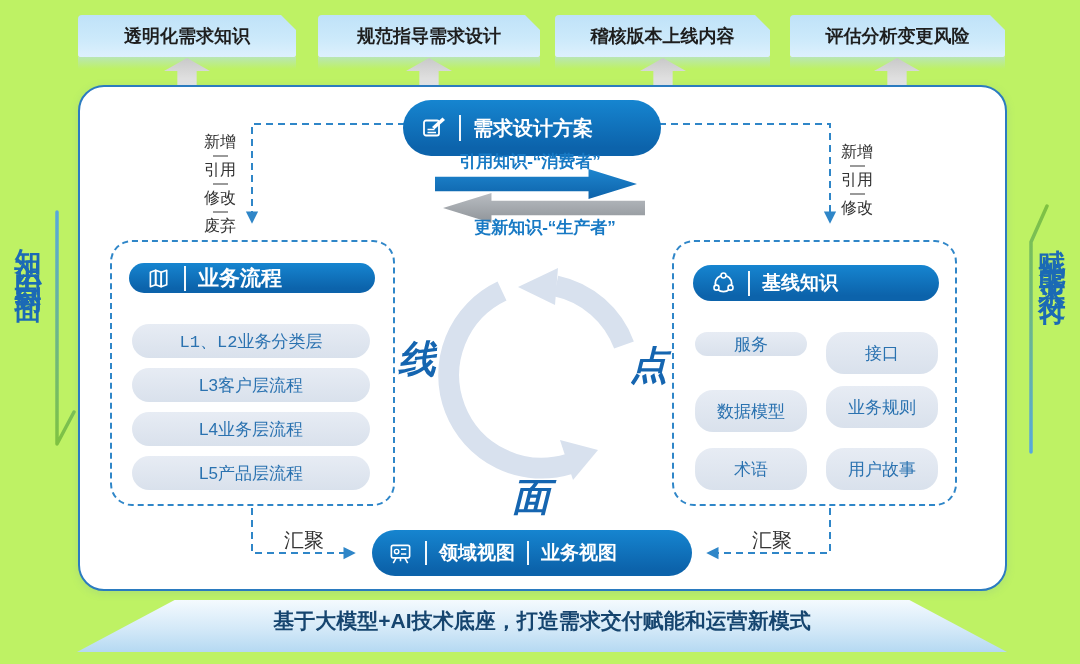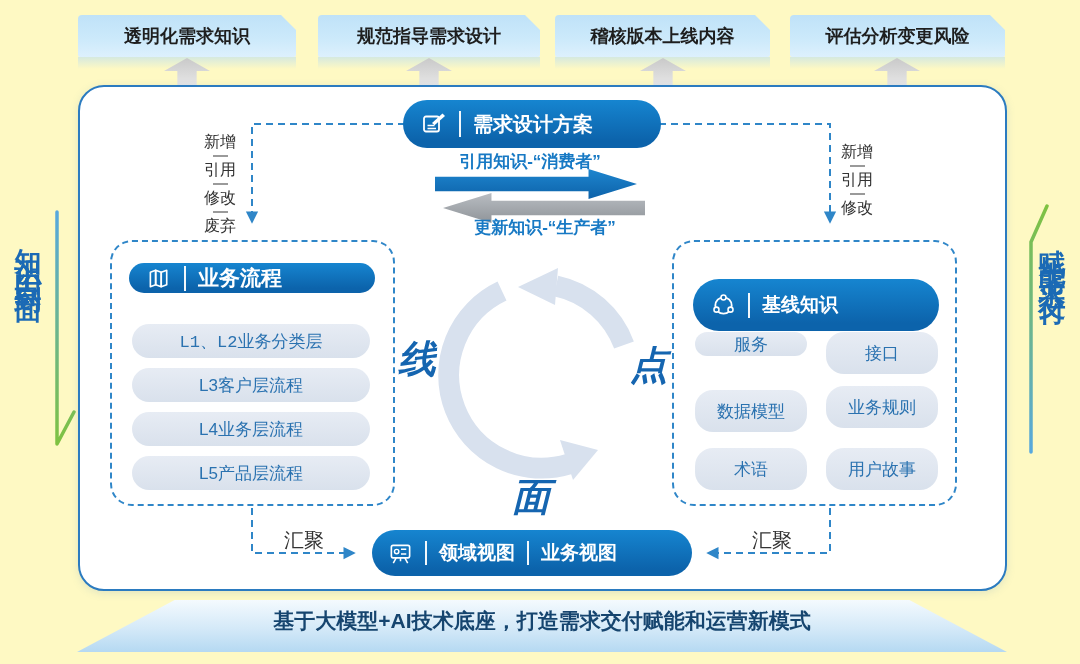--- a/index.html
+++ b/index.html
@@ -1,16 +1,16 @@
 <!DOCTYPE html>
 <html><head>
 <meta charset="utf-8">
 <style>
   html,body{margin:0;padding:0;background:#fff;}
-  #stage{position:relative;width:1080px;height:664px;overflow:hidden;background:#fef9c3;
+  #stage{position:relative;width:1080px;height:664px;overflow:hidden;background:#bef264;
          font-family:"Liberation Sans","DejaVu Sans",sans-serif;}
 
   
   .banner{position:absolute;top:15px;height:42px;display:flex;align-items:center;justify-content:center;
           font-size:18px;font-weight:bold;color:#1e1e1e;
           background:linear-gradient(180deg,#bfe2f8 0%,#cdeafb 60%,#ddf0fd 100%);
           clip-path:polygon(0 0,calc(100% - 15px) 0,100% 15px,100% 100%,0 100%);
           border-radius:4px 0 2px 2px;}
   .banner-reflect{position:absolute;height:12px;
           background:linear-gradient(180deg,rgba(180,220,246,.55),rgba(255,255,255,0));}
@@ -115,21 +115,21 @@
     <path d="M57 212 L57 444 L74 412" stroke="url(#gradL)" stroke-width="3.5" fill="none" stroke-linecap="round" stroke-linejoin="round"></path>
     <path d="M1047 206 L1031 242 L1031 452" stroke="url(#gradR)" stroke-width="3.5" fill="none" stroke-linecap="round" stroke-linejoin="round"></path>
     <g fill="none" stroke="#d8e1ee" stroke-width="21">
       <path d="M624 345 A93 93 0 0 0 556 286"></path>
       <path d="M502 291 A93 93 0 0 0 569 464"></path>
     </g>
     <polygon points="518,287 558,268 555,305" fill="#d8e1ee"></polygon>
     <polygon points="598,450 560,440 573,480" fill="#d8e1ee"></polygon>
   </svg>
 
-  <div class="bluepill" style="left:403px;top:100px;width:258px;height:48px;padding-left:18px;font-size:20px;font-family:Liberation Mono, monospace;">
+  <div class="bluepill" style="left:403px;top:100px;width:258px;height:56px;padding-left:18px;font-size:20px;font-family:Liberation Mono, monospace;">
     <svg class="icon" width="26" height="26" viewBox="0 0 26 26">
       <rect x="3" y="5.5" width="15" height="15" rx="2" fill="none" stroke="#fff" stroke-width="1.8"></rect>
       <path d="M6.5 14.5 h7 M6.5 17.5 h8.5" stroke="#fff" stroke-width="1.6" fill="none"></path>
       <path d="M11 12 L21.5 2.5 L24 5 L13.5 14.2 Z" fill="#fff"></path>
     </svg>
     <div class="pill-div" style="height:26px;"></div>
     <span class="pill-label">需求设计方案</span>
   </div>
 
   <div class="flow-text" style="left:405px;top:150px;">引用知识-“消费者”</div>
@@ -164,21 +164,21 @@
       <div class="pill-div" style="height:25px;"></div>
       <span class="pill-label">业务流程</span>
     </div>
     <div class="item-pill" style="left:20px;top:82px;width:238px;height:34px;font-family:Liberation Mono, monospace;">L1、L2业务分类层</div>
     <div class="item-pill" style="left:20px;top:126px;width:238px;height:34px;">L3客户层流程</div>
     <div class="item-pill" style="left:20px;top:170px;width:238px;height:34px;">L4业务层流程</div>
     <div class="item-pill" style="left:20px;top:214px;width:238px;height:34px;">L5产品层流程</div>
   </div>
 
   <div class="panel" style="left:672px;top:240px;width:285px;height:266px;">
-    <div class="bluepill" style="left:19px;top:37px;width:246px;height:52px;padding-left:18px;font-size:19px;">
+    <div class="bluepill" style="left:19px;top:23px;width:246px;height:36px;padding-left:18px;font-size:19px;">
       <svg class="icon" width="25" height="25" viewBox="0 0 26 26">
         <circle cx="13" cy="13" r="8.5" fill="none" stroke="#fff" stroke-width="1.9"></circle>
         <circle cx="13" cy="4.6" r="2.6" fill="#0f6cb4" stroke="#fff" stroke-width="1.6"></circle>
         <circle cx="5.7" cy="17.3" r="2.6" fill="#0f6cb4" stroke="#fff" stroke-width="1.6"></circle>
         <circle cx="20.3" cy="17.3" r="2.6" fill="#0f6cb4" stroke="#fff" stroke-width="1.6"></circle>
       </svg>
       <div class="pill-div" style="height:25px;"></div>
       <span class="pill-label">基线知识</span>
     </div>
     <div class="item-pill" style="left:21px;top:90px;width:112px;height:24px;">服务</div>

